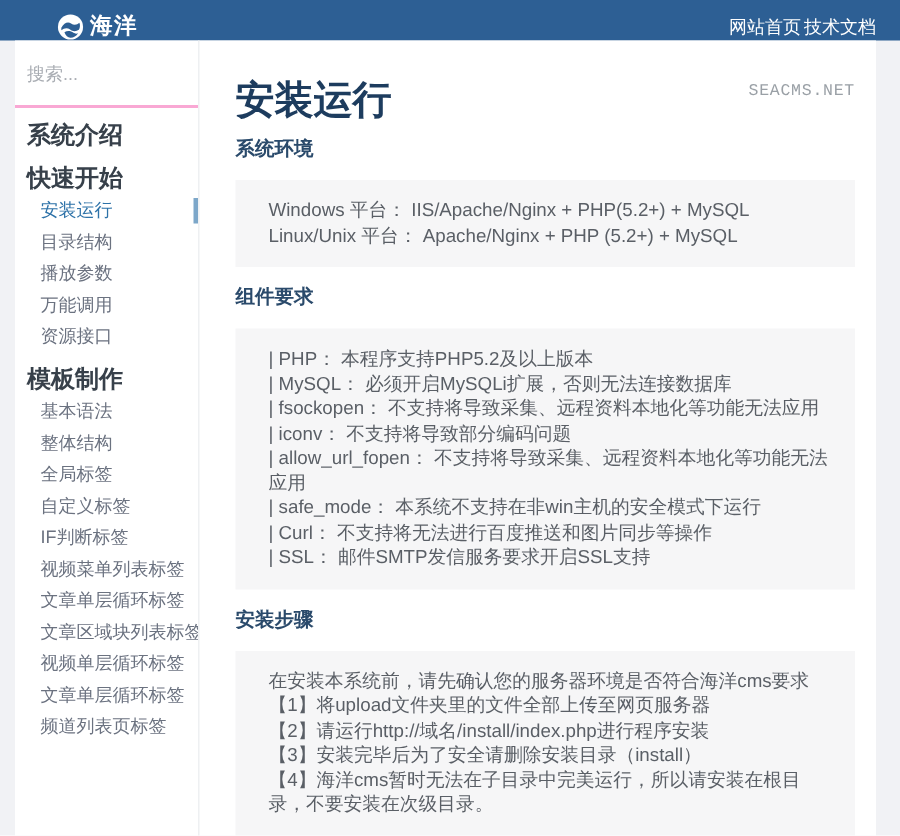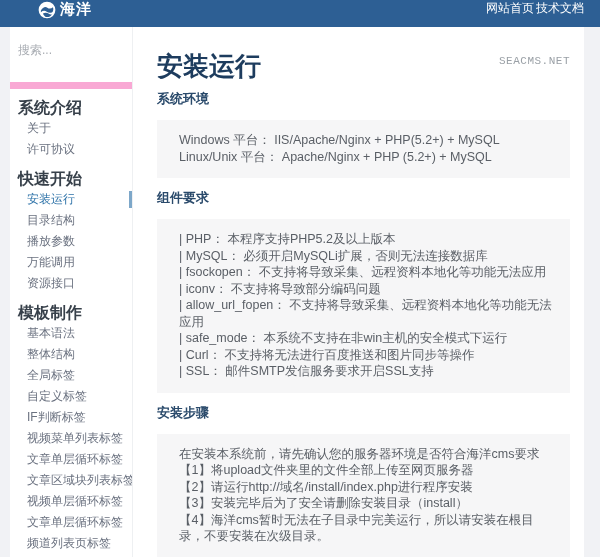--- a/index.html
+++ b/index.html
@@ -8,21 +8,21 @@
     font-family: "Liberation Sans", "DejaVu Sans", sans-serif;
     background: #f1f2f5;
     color: #555;
   }
 
   
   .header {
     height: 27px;
     background: #2d5f94;
     display: flex;
-    align-items: flex-start;
+    align-items: flex-end;
     justify-content: space-between;
     padding: 0 16px 0 38px;
   }
   .logo { display: flex; align-items: center; gap: 4px; cursor: pointer; }
   .logo-icon { display: flex; align-items: center; }
   .logo-text { color: #ffffff; font-size: 15px; font-weight: bold; letter-spacing: 1px; }
   .nav { display: flex; gap: 2px; }
   .nav a {
     color: #ffffff;
     font-size: 12px;
@@ -40,22 +40,22 @@
   }
 
   
   .sidebar {
     width: 123px;
     flex: 0 0 123px;
     border-right: 1px solid #eef0f2;
     padding-bottom: 10px;
   }
   .search-wrap {
-    padding: 13px 8px 24px 8px;
-    border-bottom: 7px solid #f9a8d4;
+    padding: 13px 8px 12px 8px;
+    border-bottom: 2px solid #f9a8d4;
   }
   .search-wrap input {
     width: 100%;
     border: none;
     outline: none;
     font-size: 12px;
     color: #555;
     font-family: inherit;
     background: transparent;
   }
@@ -153,24 +153,20 @@
 </div>
 
 <div class="container">
   <aside class="sidebar">
     <div class="search-wrap">
       <input type="text" placeholder="搜索..." style="">
     </div>
     <nav id="sidebar-nav">
   <div class="side-group">
     <div class="side-group-title">系统介绍</div>
-    <div class="side-group-list">
-            <div class="side-item">关于</div>
-            <div class="side-item">许可协议</div>
-          </div>
   </div>
 
   <div class="side-group">
     <div class="side-group-title">快速开始</div>
     <div class="side-group-list">
             <div class="side-item active">安装运行</div>
             <div class="side-item">目录结构</div>
             <div class="side-item">播放参数</div>
             <div class="side-item">万能调用</div>
             <div class="side-item">资源接口</div>

